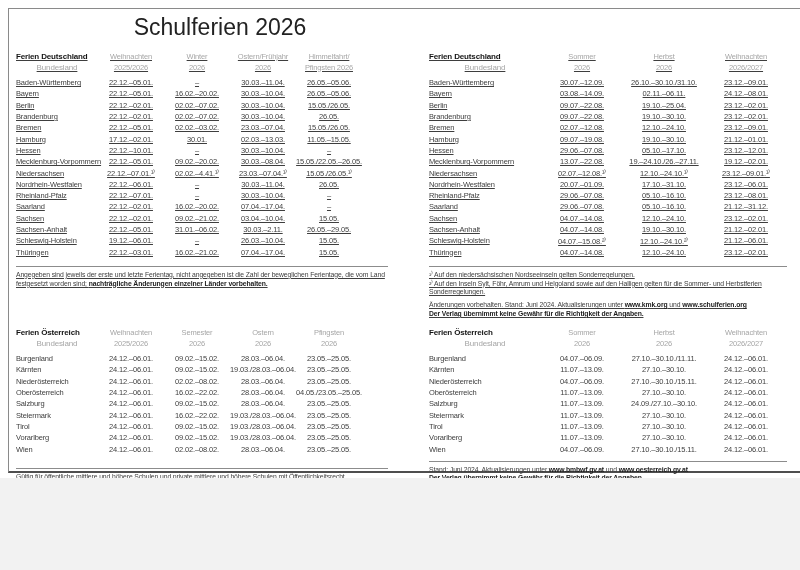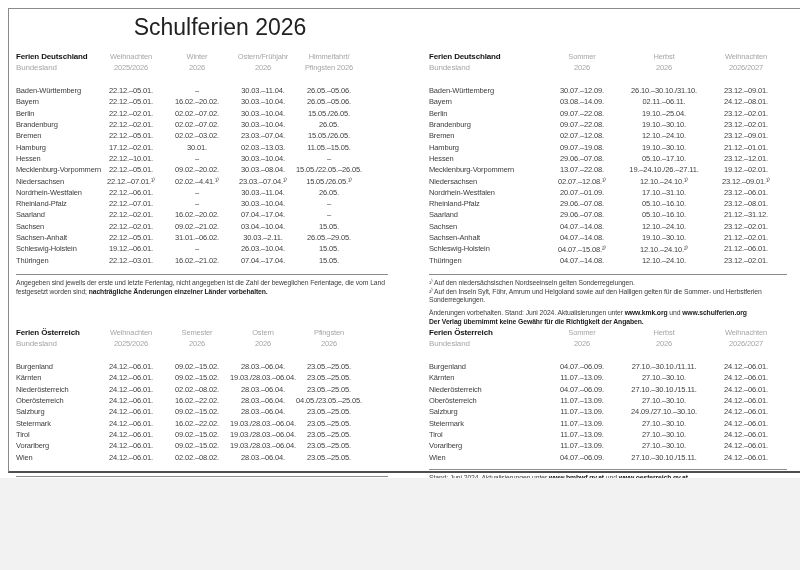--- a/index.html
+++ b/index.html
@@ -5,30 +5,30 @@
   html,body{margin:0;padding:0;background:#f2f2f2;}
   #page{position:relative;width:800px;height:478px;background:#ffffff;overflow:hidden;
         font-family:"Liberation Sans",sans-serif;color:#3e3e3e;padding-left:32px;}
   #frame{position:absolute;left:8px;top:8px;right:7px;bottom:5px;
          border:1px solid #8a8a8a;border-bottom:2px solid #4e4e4e;pointer-events:none;}
   .page-title{position:absolute;top:14px;left:0;width:440px;text-align:center;
               font-size:23px;font-weight:400;color:#222;}
   .quad{position:absolute;letter-spacing:-0.15px;}
   #q-de1,#q-at1{left:16px;width:372px;}
   #q-de2,#q-at2{left:429px;width:358px;}
-  #q-de1,#q-de2{top:52px;}
+  #q-de1,#q-de2{top:52px;text-decoration:underline;}
   #q-at1,#q-at2{top:328px;}
   .thead{display:grid;align-items:end;}
   .t4 .thead,.t4 .trow{grid-template-columns:82px 66px 66px 66px 66px;}
   .t3 .thead,.t3 .trow{grid-template-columns:112px 82px 82px 82px;}
   .ttl-cell{line-height:10.5px;}
   .ttitle{font-size:8px;font-weight:bold;color:#141414;}
-  .tsub{font-size:8px;color:#a6a6a6;}
+  .tsub{font-size:8px;color:#a6a6a6;text-align:center;}
   .colhead{font-size:7.5px;color:#a6a6a6;text-align:center;line-height:10.5px;}
-  .rows{margin-top:12px;}
+  .rows{margin-top:4px;}
   .trow{display:grid;height:11.3px;align-items:center;}
   .trow .label{font-size:7.5px;color:#3e3e3e;text-align:left;white-space:nowrap;}
   .trow .val{font-size:7.5px;color:#3e3e3e;text-align:center;white-space:nowrap;}
   .rule{border-top:1px solid #8c8c8c;height:0;}
   .foot{font-size:6.8px;line-height:8.8px;color:#3c3c3c;letter-spacing:-0.1px;}
   .b{font-weight:bold;color:#1c1c1c;}
   #q-de1 .rule{margin-top:8px;}  #q-de1 .foot{margin-top:4px;}
   #q-de2 .rule{margin-top:8px;}  #q-de2 .foot{margin-top:4px;}
   #q-at1 .rule{margin-top:13px;} #q-at1 .foot{margin-top:4px;}
   #q-at2 .rule{margin-top:6px;}  #q-at2 .foot{margin-top:4px;}

